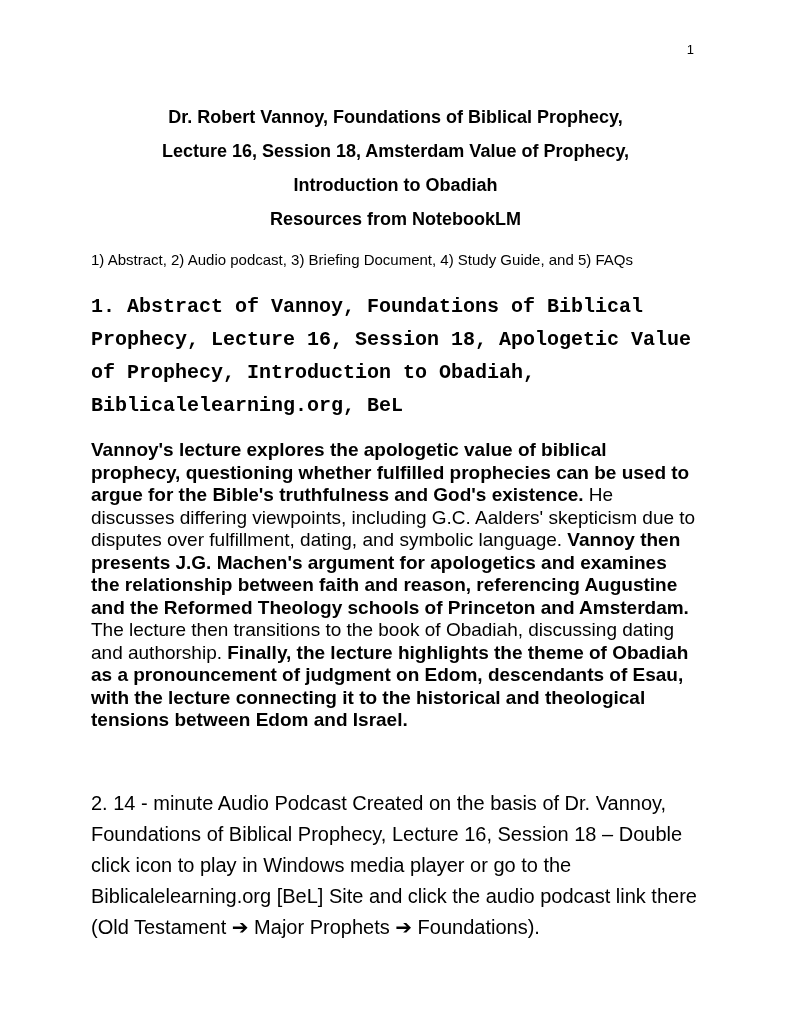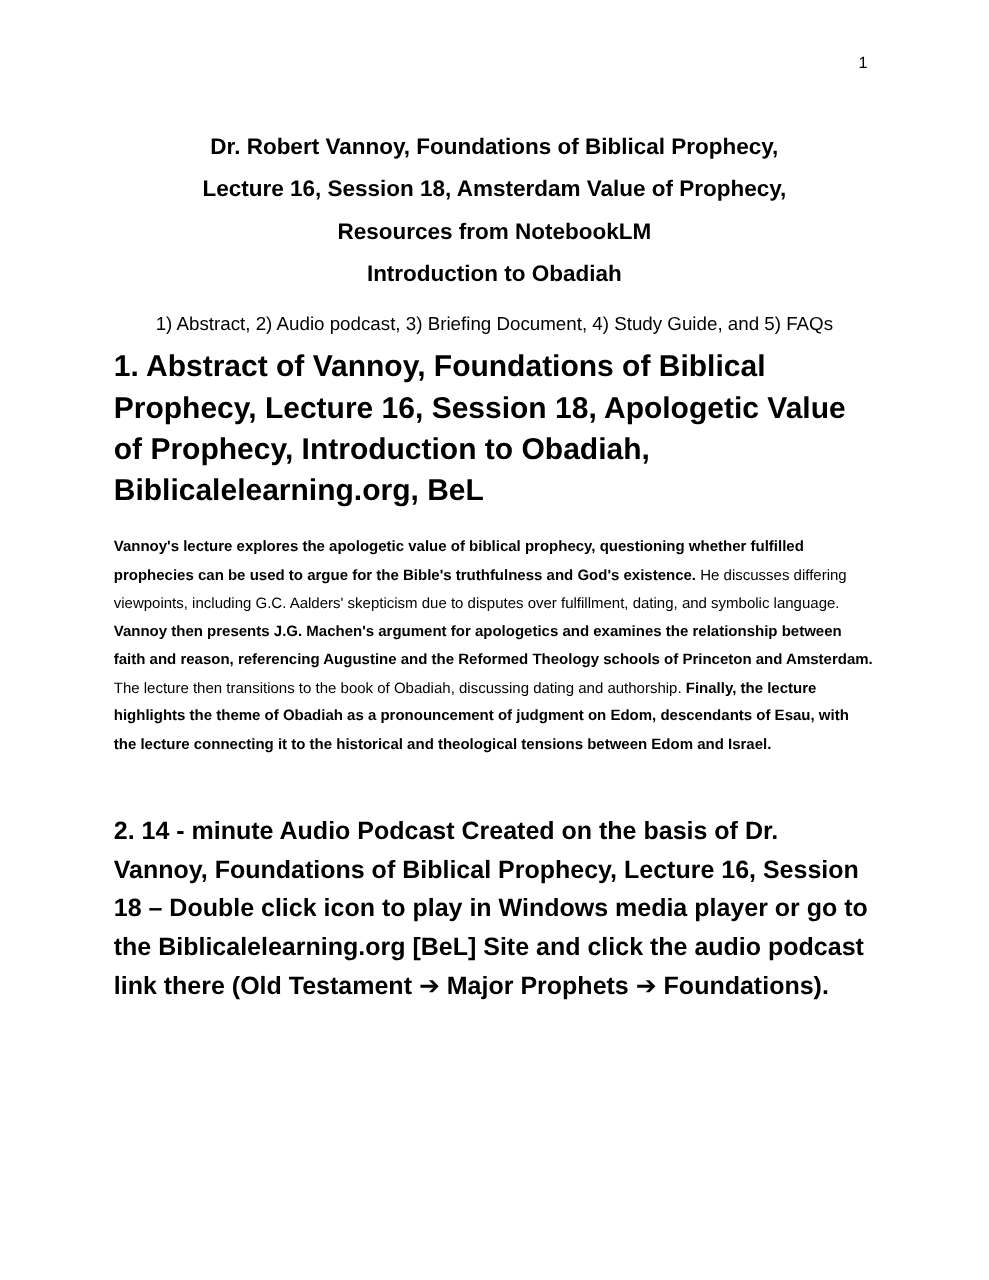--- a/index.html
+++ b/index.html
@@ -28,55 +28,55 @@
     margin-top: 42px;
     text-align: center;
     font-size: 18px;
     font-weight: bold;
     line-height: 34px;
   }
   .resources-line {
     margin-top: 13px;
     font-size: 15px;
     line-height: 22px;
-    text-align: center;
   }
   .h1 {
-    margin-top: 6px;
-    font-size: 24px;
+    margin-top: 19px;
+    font-size: 20px;
     font-weight: bold;
     line-height: 33px;
     max-width: 618px;
+    font-family: Liberation Mono, monospace;
   }
   .abstract {
     margin-top: 17px;
-    font-size: 12px;
+    font-size: 19px;
     line-height: 22.5px;
     max-width: 614px;
   }
   .h2 {
-    margin-top: 44px;
+    margin-top: 56px;
     font-size: 20px;
-    font-weight: bold;
+    font-weight: normal;
     line-height: 31px;
     max-width: 612px;
   }
 </style>
 </head>
 <body>
 
 <div class="page">
 
   <div class="page-number">1</div>
 
   <div class="doc-title">
     <div>Dr. Robert Vannoy, Foundations of Biblical Prophecy,</div>
     <div>Lecture 16, Session 18, Amsterdam Value of Prophecy,</div>
+    <div>Introduction to Obadiah</div>
     <div>Resources from NotebookLM</div>
-    <div>Introduction to Obadiah</div>
   </div>
 
   <div class="resources-line">1) Abstract, 2) Audio podcast, 3) Briefing Document, 4) Study Guide, and 5) FAQs</div>
 
   <div class="h1">1. Abstract of Vannoy, Foundations of Biblical Prophecy, Lecture 16, Session 18, Apologetic Value of Prophecy, Introduction to Obadiah, Biblicalelearning.org, BeL</div>
 
   <div class="abstract"><span style="font-weight: bold;">Vannoy's lecture explores the apologetic value of biblical prophecy, questioning whether fulfilled prophecies can be used to argue for the Bible's truthfulness and God's existence. </span><span>He discusses differing viewpoints, including G.C. Aalders' skepticism due to disputes over fulfillment, dating, and symbolic language. </span><span style="font-weight: bold;">Vannoy then presents J.G. Machen's argument for apologetics and examines the relationship between faith and reason, referencing Augustine and the Reformed Theology schools of Princeton and Amsterdam. </span><span>The lecture then transitions to the book of Obadiah, discussing dating and authorship. </span><span style="font-weight: bold;">Finally, the lecture highlights the theme of Obadiah as a pronouncement of judgment on Edom, descendants of Esau, with the lecture connecting it to the historical and theological tensions between Edom and Israel.</span></div>
 
   <div class="h2">2.  14 - minute Audio Podcast Created on the basis of Dr. Vannoy, Foundations of Biblical Prophecy, Lecture 16, Session 18 –  Double click icon to play in Windows media player or go to the Biblicalelearning.org [BeL] Site and click the audio podcast link there (Old Testament ➔ Major Prophets ➔ Foundations).</div>
 

